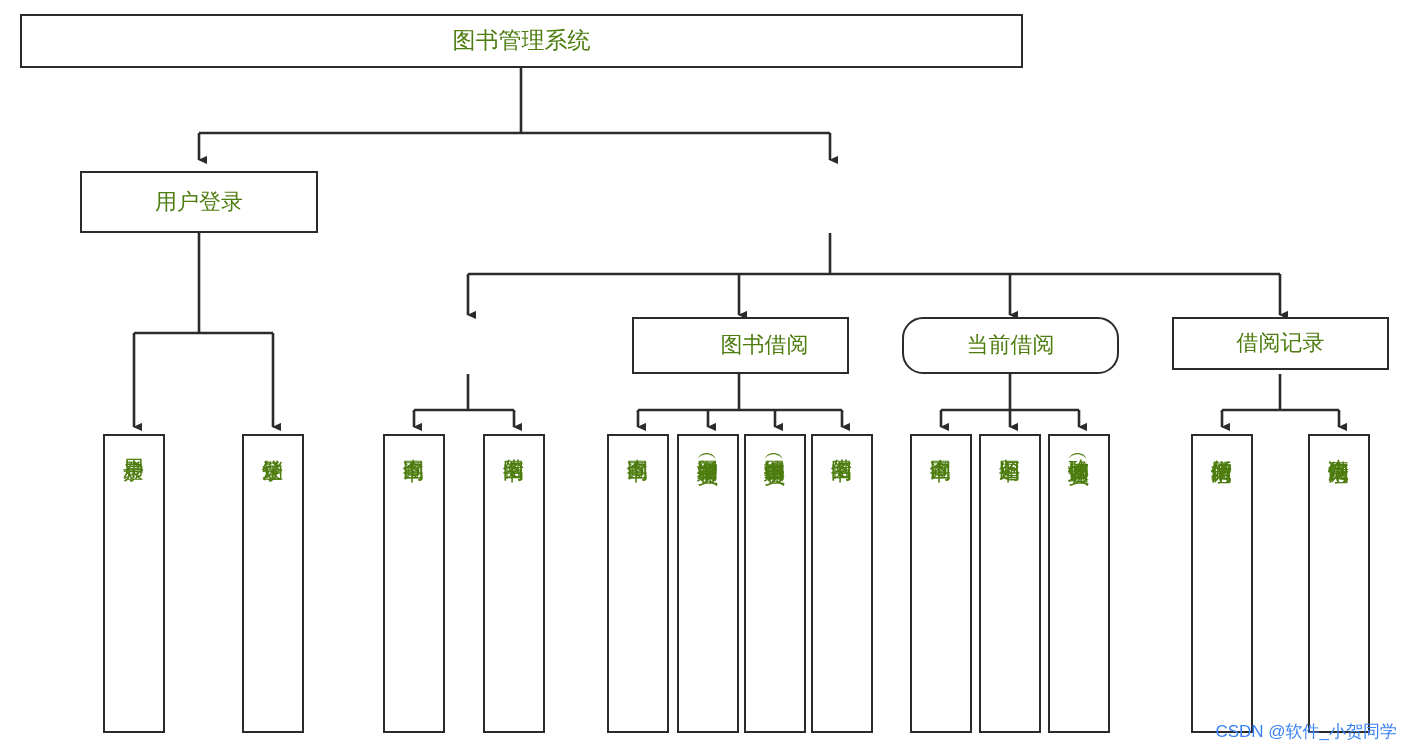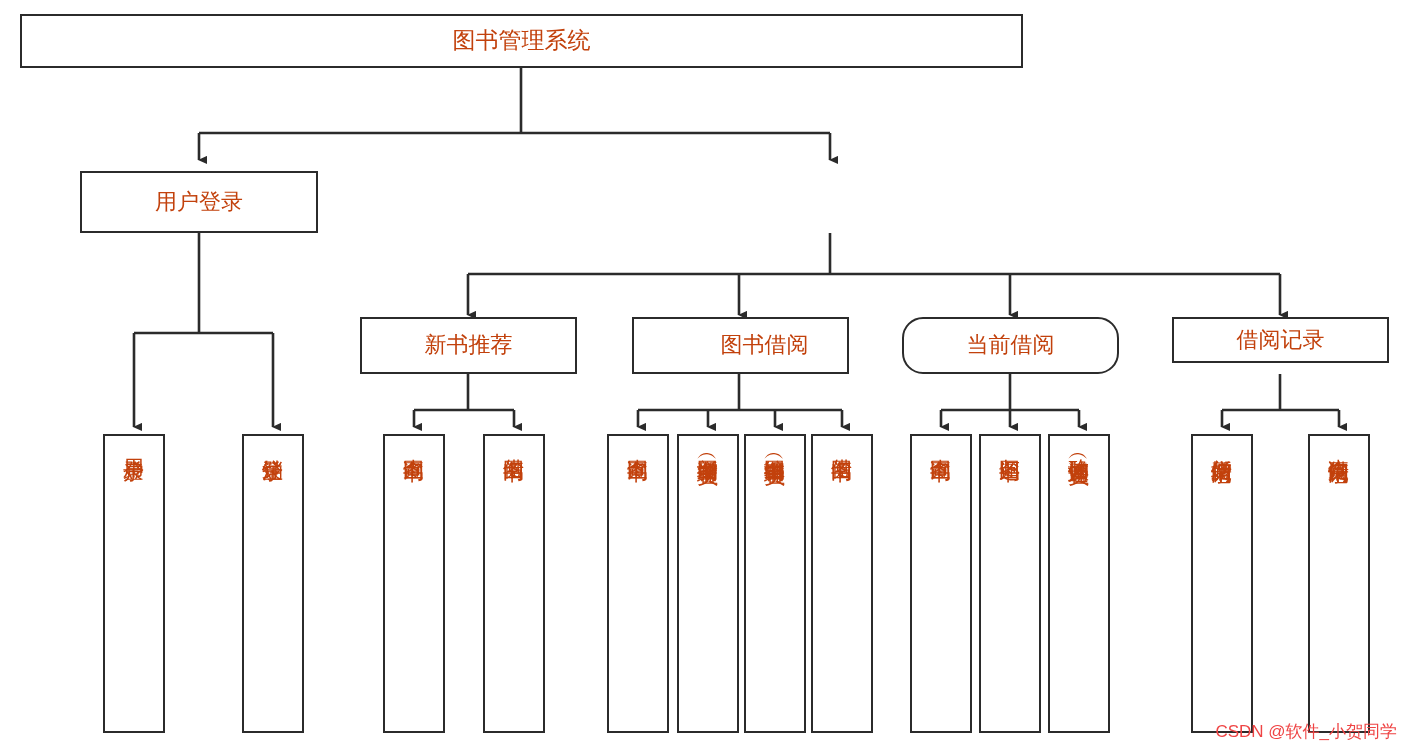--- a/index.html
+++ b/index.html
@@ -28,21 +28,21 @@
     pointer-events: none;
   }
   .node {
     position: absolute;
     box-sizing: border-box;
     border: 2.5px solid #2b2b2b;
     background: #ffffff;
     display: flex;
     align-items: center;
     justify-content: center;
-    color: #c2410c;
+    color: #4d7c0f;
   }
   .node.root-node {
     font-size: 23px;
   }
   .node.branch-node {
     font-size: 22px;
   }
   .node.leaf-node {
     align-items: flex-start;
     justify-content: center;
@@ -58,21 +58,21 @@
     font-size: 21px;
     letter-spacing: 1px;
     line-height: 1.0;
     display: block;
   }
   #watermark {
     position: absolute;
     right: 8px;
     bottom: 4px;
     font-size: 17px;
-    color: #ef4444;
+    color: #3b82f6;
     white-space: nowrap;
     user-select: none;
   }
 </style>
 </head>
 <body>
 
 <div id="diagram-root">
 
   <svg id="edge-layer" viewBox="0 0 1405 747" xmlns="http://www.w3.org/2000/svg">
@@ -127,33 +127,30 @@
 
   <div class="node root-node" style="left:20px; top:14px; width:1003px; height:54px;">
     <span class="node-label">图书管理系统</span>
   </div>
 
   <div class="node branch-node" style="left:80px; top:171px; width:238px; height:62px;">
     <span class="node-label">用户登录</span>
   </div>
 
 
-  <div class="node branch-node" style="left:360px; top:317px; width:217px; height:57px;">
-    <span class="node-label">新书推荐</span>
-  </div>
 
   <div class="node branch-node" style="left:632px; top:317px; width:217px; height:57px;padding-left:48px;">
     <span class="node-label">图书借阅</span>
   </div>
 
   <div class="node branch-node" style="left:902px; top:317px; width:217px; height:57px;border-radius:21px;">
     <span class="node-label">当前借阅</span>
   </div>
 
-  <div class="node branch-node" style="left:1172px; top:317px; width:217px; height:46px;">
+  <div class="node branch-node" style="left:1172px; top:317px; width:217px; height:53px;">
     <span class="node-label">借阅记录</span>
   </div>
 
   <div class="node leaf-node" style="left:103px; top:434px; width:62px; height:299px;">
     <span class="node-label">用户登录</span>
   </div>
 
   <div class="node leaf-node" style="left:242px; top:434px; width:62px; height:299px;">
     <span class="node-label">注销登录</span>
   </div>

